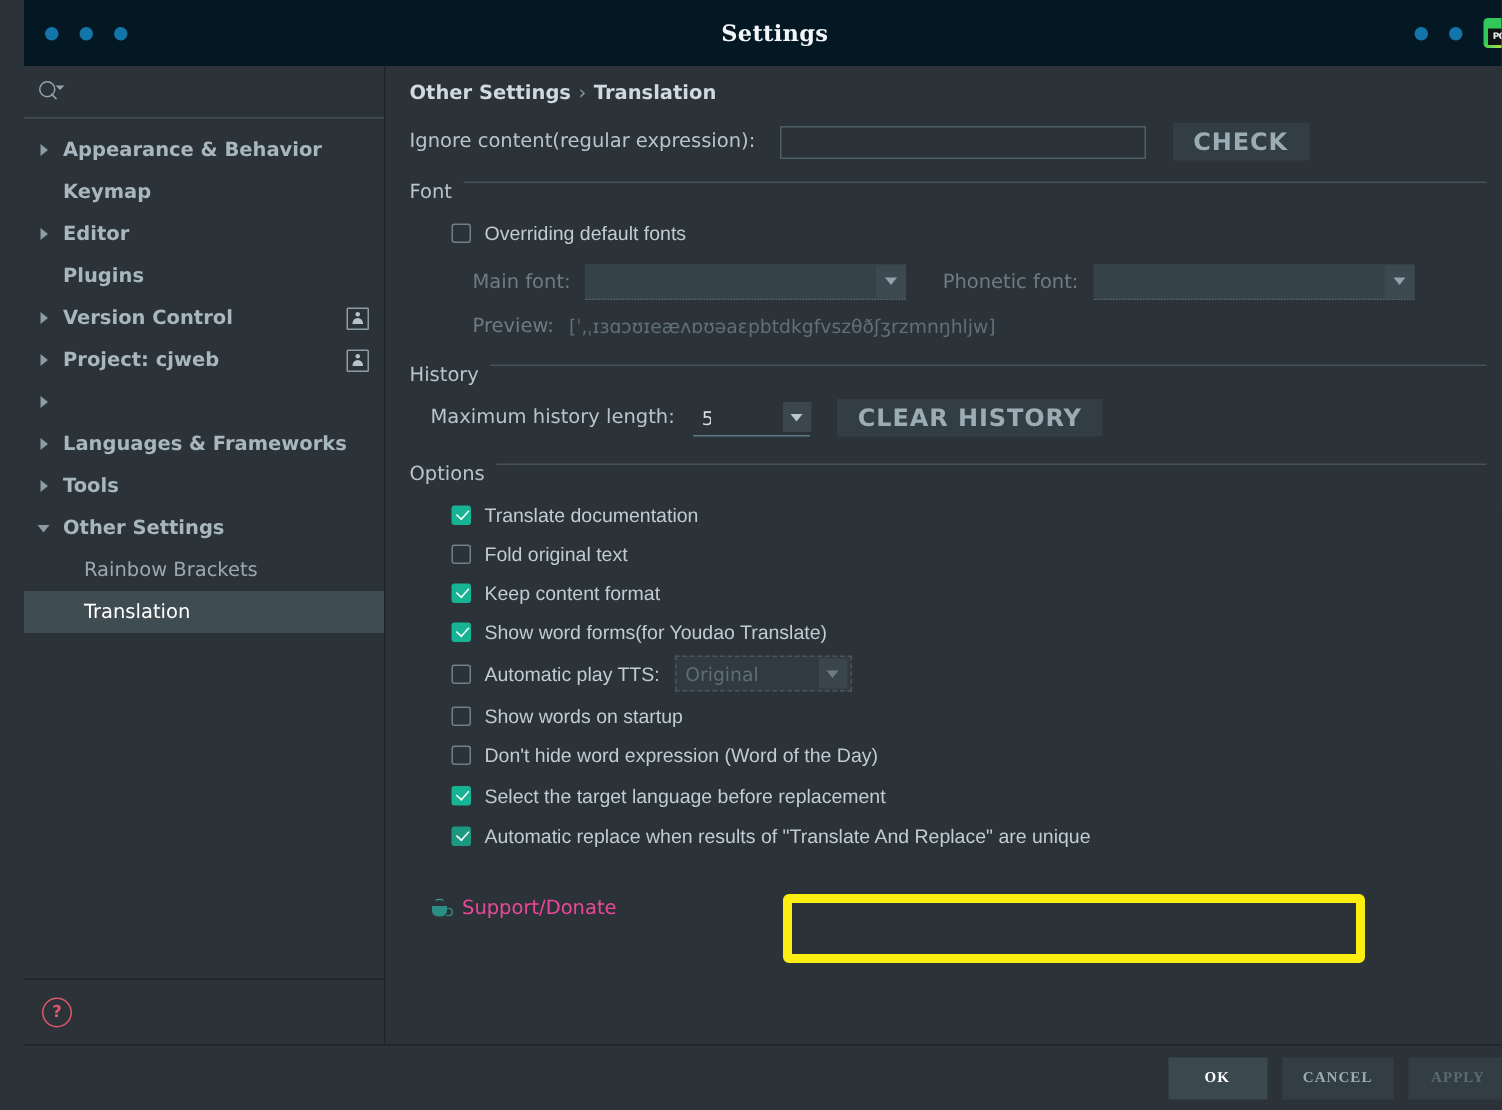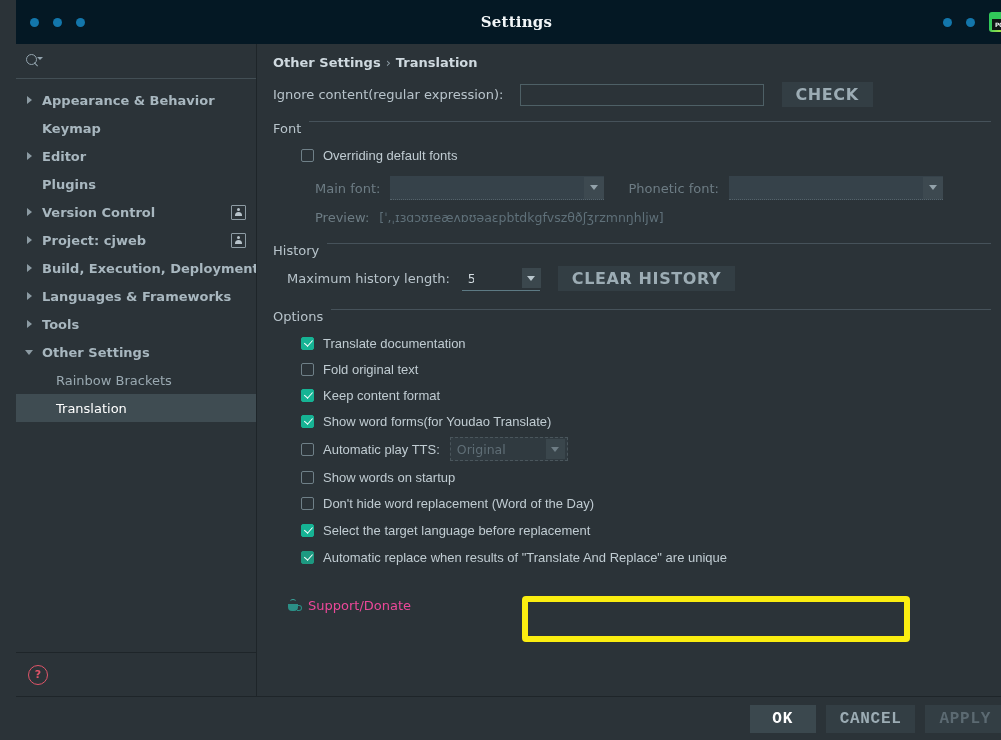--- a/index.html
+++ b/index.html
@@ -517,24 +517,24 @@
     padding-right: 12px;
     gap: 10px;
     box-sizing: border-box;
   }
   .dlg-btn {
     min-width: 66px;
     height: 28px;
     background: #333e44;
     border: none;
     color: #9cacb4;
-    font-size: 16px;
+    font-size: 10px;
     font-weight: bold;
     letter-spacing: .7px;
-    font-family: Liberation Mono, monospace;
+    font-family: Liberation Serif, serif;
     cursor: pointer;
     padding: 0 14px;
   }
   .dlg-btn.primary {
     background: #3b484e;
     color: #ffffff;
   }
   .dlg-btn.disabled {
     color: #5c6a72;
     cursor: default;
@@ -605,21 +605,20 @@
           <span class="tw">
               <i class="arrow-right"></i>
             </span>
           <span class="tree-label">Project: cjweb</span>
           <span class="person-badge"></span>
         </div>
         <div class="tree-item">
           <span class="tw">
               <i class="arrow-right"></i>
             </span>
-          <span class="tree-label">Build, Execution, Deployment</span>
         </div>
         <div class="tree-item">
           <span class="tw">
               <i class="arrow-right"></i>
             </span>
           <span class="tree-label">Languages &amp; Frameworks</span>
         </div>
         <div class="tree-item">
           <span class="tw">
               <i class="arrow-right"></i>
@@ -739,21 +738,21 @@
                 <i></i>
               </span>
           </span>
         </div>
         <div class="cb-row">
           <span class="checkbox"></span>
           <span class="cb-label">Show words on startup</span>
         </div>
         <div class="cb-row">
           <span class="checkbox"></span>
-          <span class="cb-label">Don't hide word replacement (Word of the Day)</span>
+          <span class="cb-label">Don't hide word expression (Word of the Day)</span>
         </div>
         <div class="cb-row" style="height:28px;">
           <span class="checkbox checked"></span>
           <span class="cb-label">Select the target language before replacement</span>
         </div>
         <div class="cb-row">
           <span class="checkbox checked dimcheck"></span>
           <span class="cb-label">Automatic replace when results of "Translate And Replace" are unique</span>
         </div>
 

